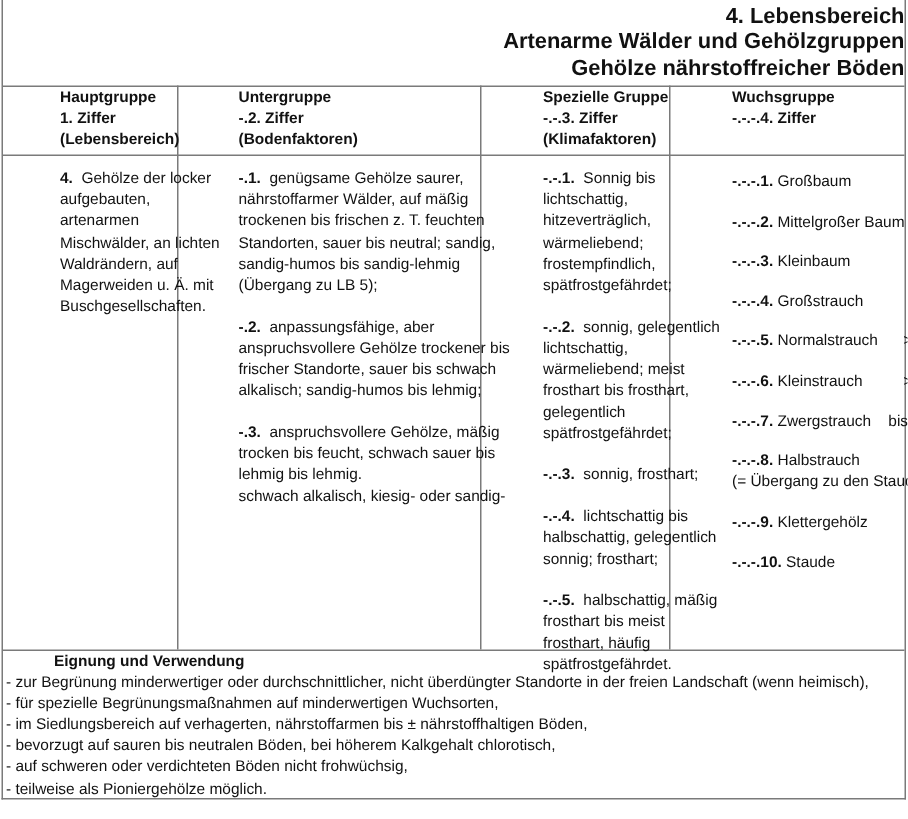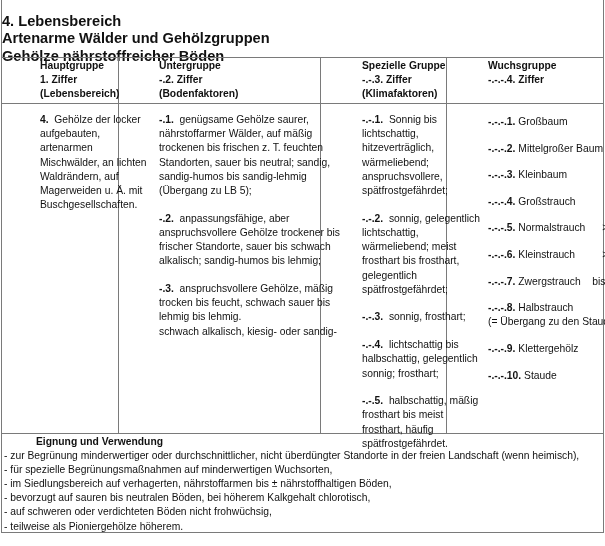--- a/index.html
+++ b/index.html
@@ -1,22 +1,22 @@
 <!DOCTYPE html>
 <html><head>
 <meta charset="utf-8">
 <style>
   html, body { margin: 0; padding: 0; background: #ffffff; }
   body { width: 605px; height: 546px; position: relative; overflow: hidden;
          font-family: "Liberation Sans", sans-serif; color: #111; }
   .frame { position: absolute; left: 1px; top: 0; width: 601px; height: 532px;
            border: 1px solid #7a7a7a; border-top: none; box-sizing: content-box; }
   .title { position: absolute; left: 0; top: 0; width: 601px; height: 57px;
-           text-align: left; font-weight: bold; font-size: 14.6px; line-height: 17.4px;
-           padding-top: 13px; box-sizing: border-box; }
+           text-align: right; font-weight: bold; font-size: 14.6px; line-height: 17.4px;
+           padding-top: 3px; box-sizing: border-box; }
   .title div { white-space: nowrap; }
   .hline { position: absolute; left: 0; width: 601px; height: 0; border-top: 1px solid #7a7a7a; }
   .vline { position: absolute; width: 0; border-left: 1px solid #7a7a7a; }
   .cell { position: absolute; font-size: 10.3px; line-height: 14.2px; box-sizing: border-box; margin-left: 35px; }
   .hdr { font-weight: bold; }
   .hdr div, .cell .ln { white-space: nowrap; }
   .para { margin: 0 0 13.5px 0; }
   .para b { font-weight: bold; }
   .wg { display: flex; white-space: nowrap; margin-bottom: 12.4px; }
   .wg .lbl { flex: 0 0 auto; }
@@ -98,21 +98,21 @@
         <div class="ln">schwach alkalisch, kiesig- oder sandig-</div>
       </div>
     </div>
 
   <div class="cell" id="col-spez" style="left:325px; top:113px; width:118px">
       <div class="para">
         <div class="ln"><b>-.-.1.</b>&nbsp; Sonnig bis</div>
         <div class="ln">lichtschattig,</div>
         <div class="ln">hitzeverträglich,</div>
         <div class="ln">wärmeliebend;</div>
-        <div class="ln">anspruchsvollere,</div>
+        <div class="ln">frostempfindlich,</div>
         <div class="ln">spätfrostgefährdet;</div>
       </div>
       <div class="para">
         <div class="ln"><b>-.-.2.</b>&nbsp; sonnig, gelegentlich</div>
         <div class="ln">lichtschattig,</div>
         <div class="ln">wärmeliebend; meist</div>
         <div class="ln">frosthart bis frosthart,</div>
         <div class="ln">gelegentlich</div>
         <div class="ln">spätfrostgefährdet;</div>
       </div>
@@ -198,15 +198,15 @@
 </div>
 
 <div class="eign">
   <div class="h">Eignung und Verwendung</div>
   <div id="eign-items">
       <div>- zur Begrünung minderwertiger oder durchschnittlicher, nicht überdüngter Standorte in der freien Landschaft (wenn heimisch),</div>
       <div>- für spezielle Begrünungsmaßnahmen auf minderwertigen Wuchsorten,</div>
       <div>- im Siedlungsbereich auf verhagerten, nährstoffarmen bis ± nährstoffhaltigen Böden,</div>
       <div>- bevorzugt auf sauren bis neutralen Böden, bei höherem Kalkgehalt chlorotisch,</div>
       <div>- auf schweren oder verdichteten Böden nicht frohwüchsig,</div>
-      <div>- teilweise als Pioniergehölze höherem.</div>
+      <div>- teilweise als Pioniergehölze möglich.</div>
     </div>
 </div>
 
 </body></html>

